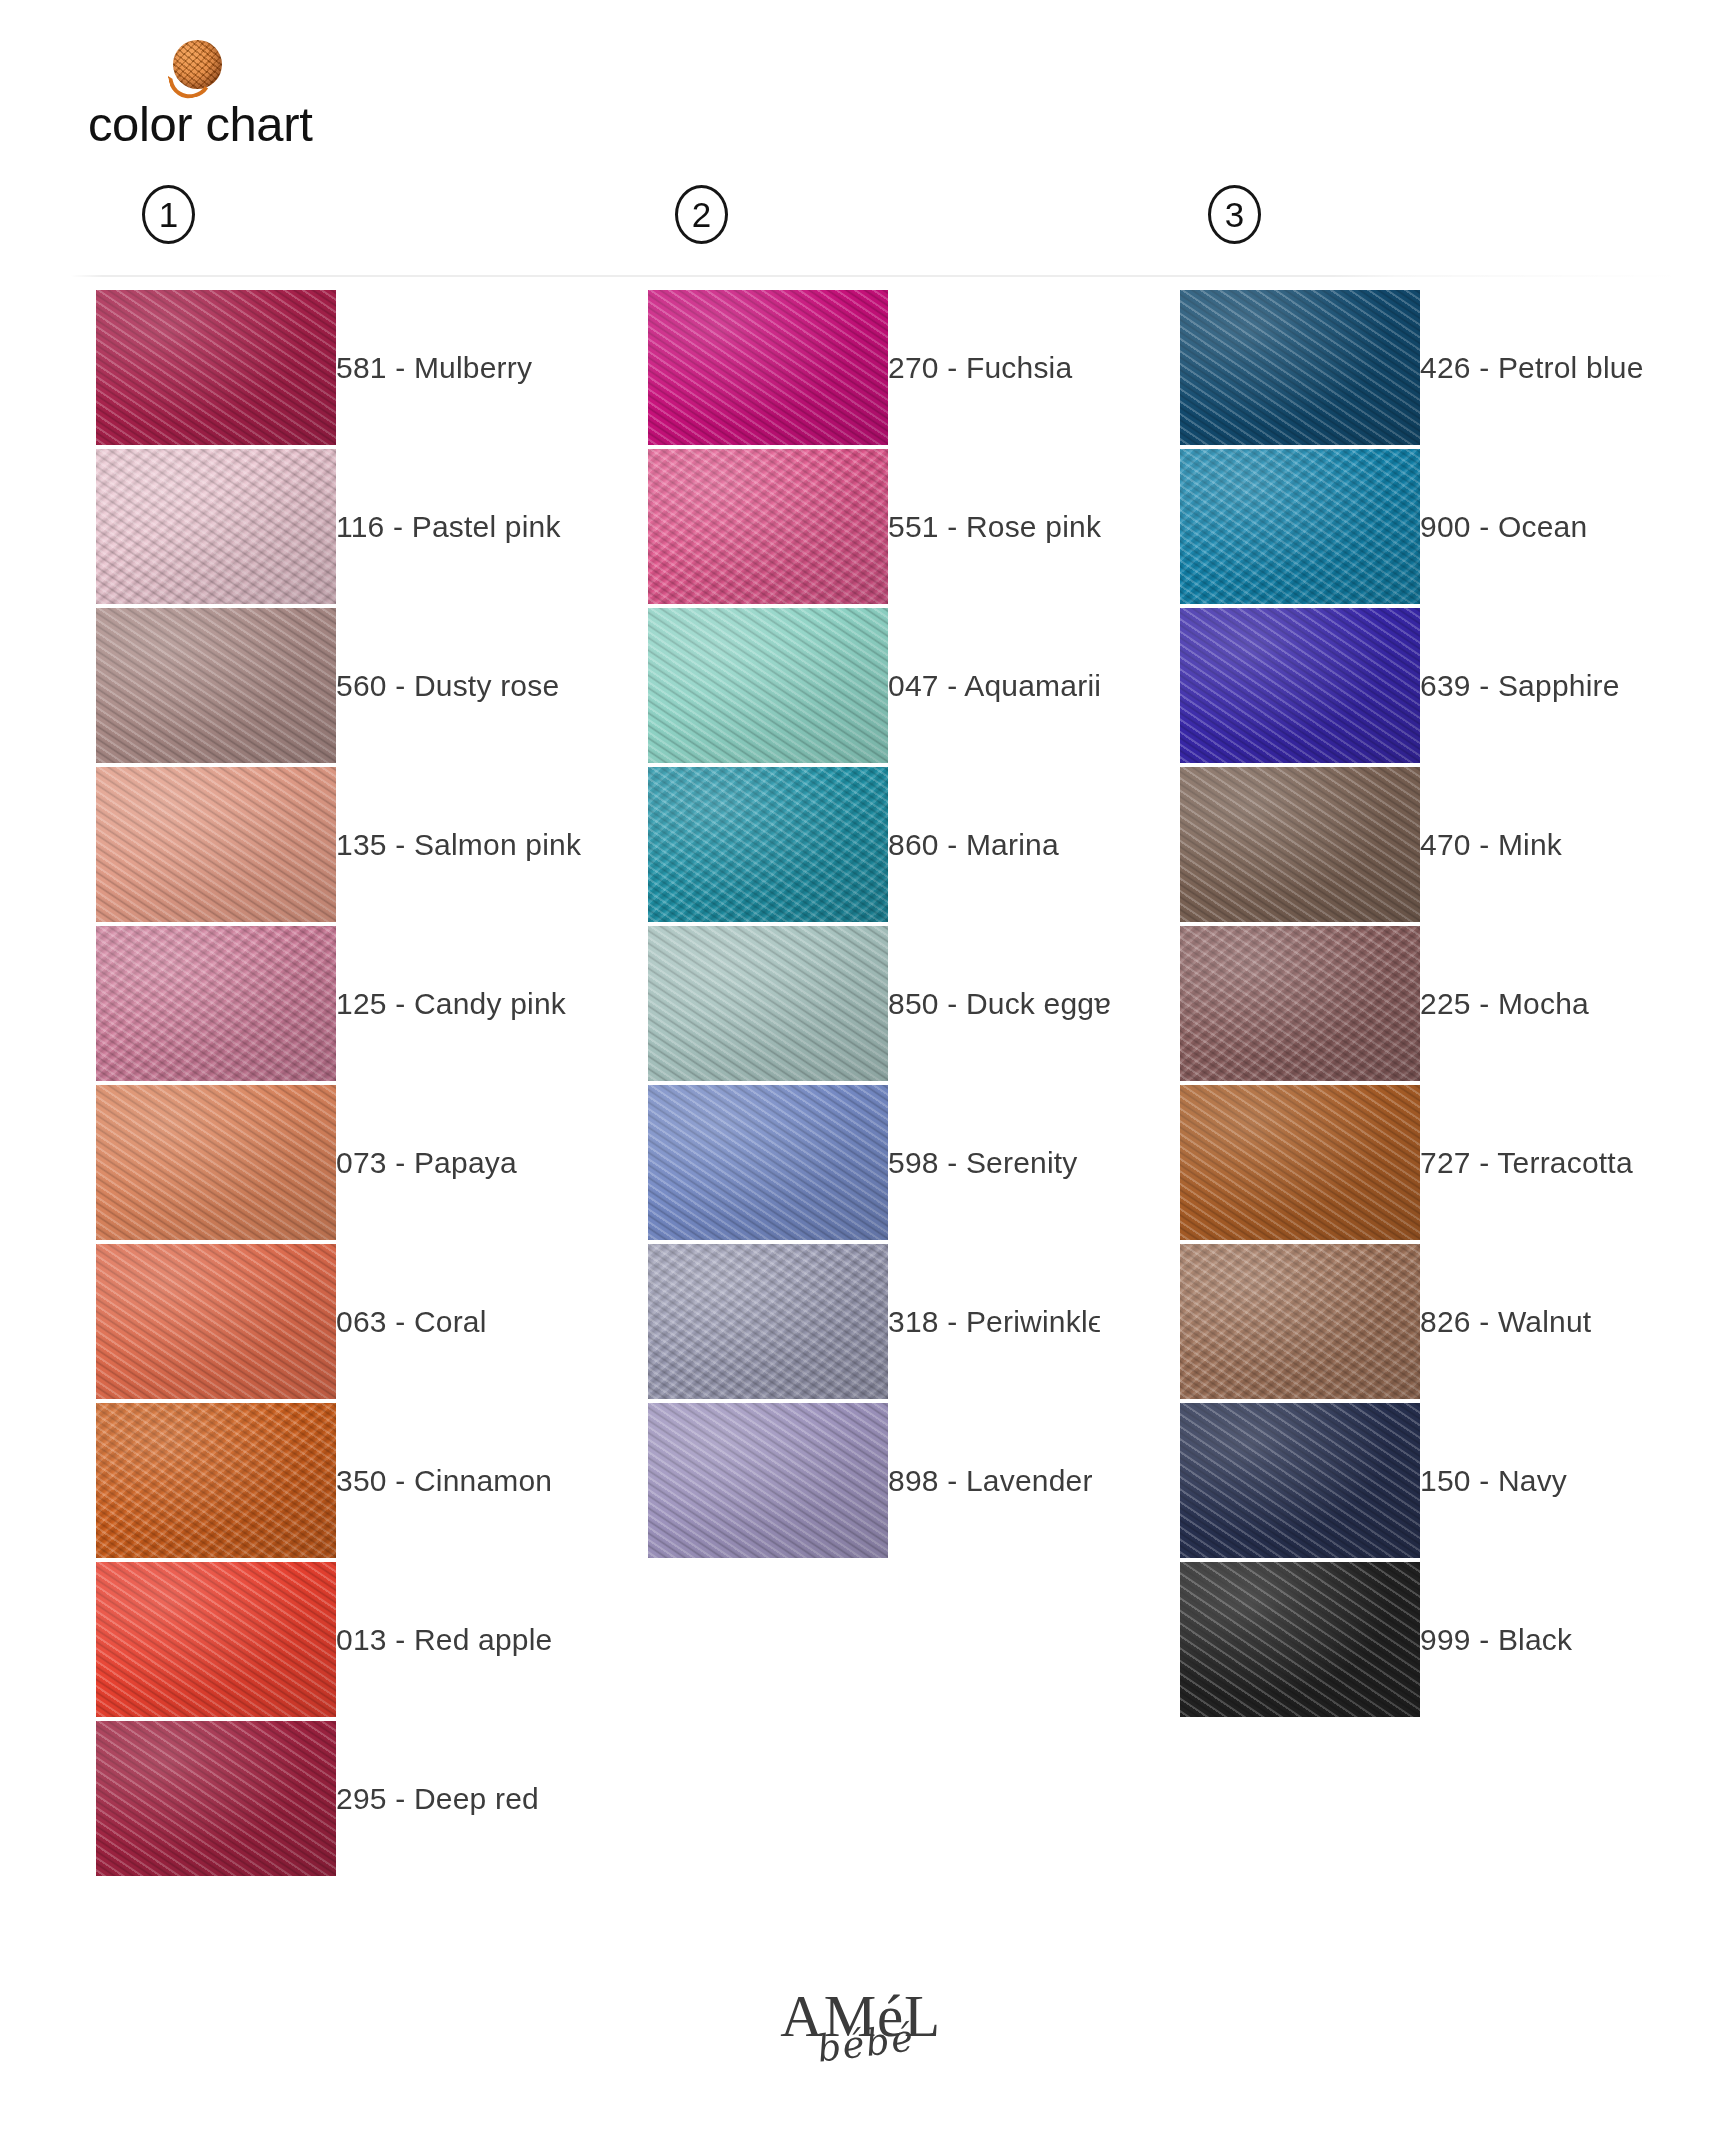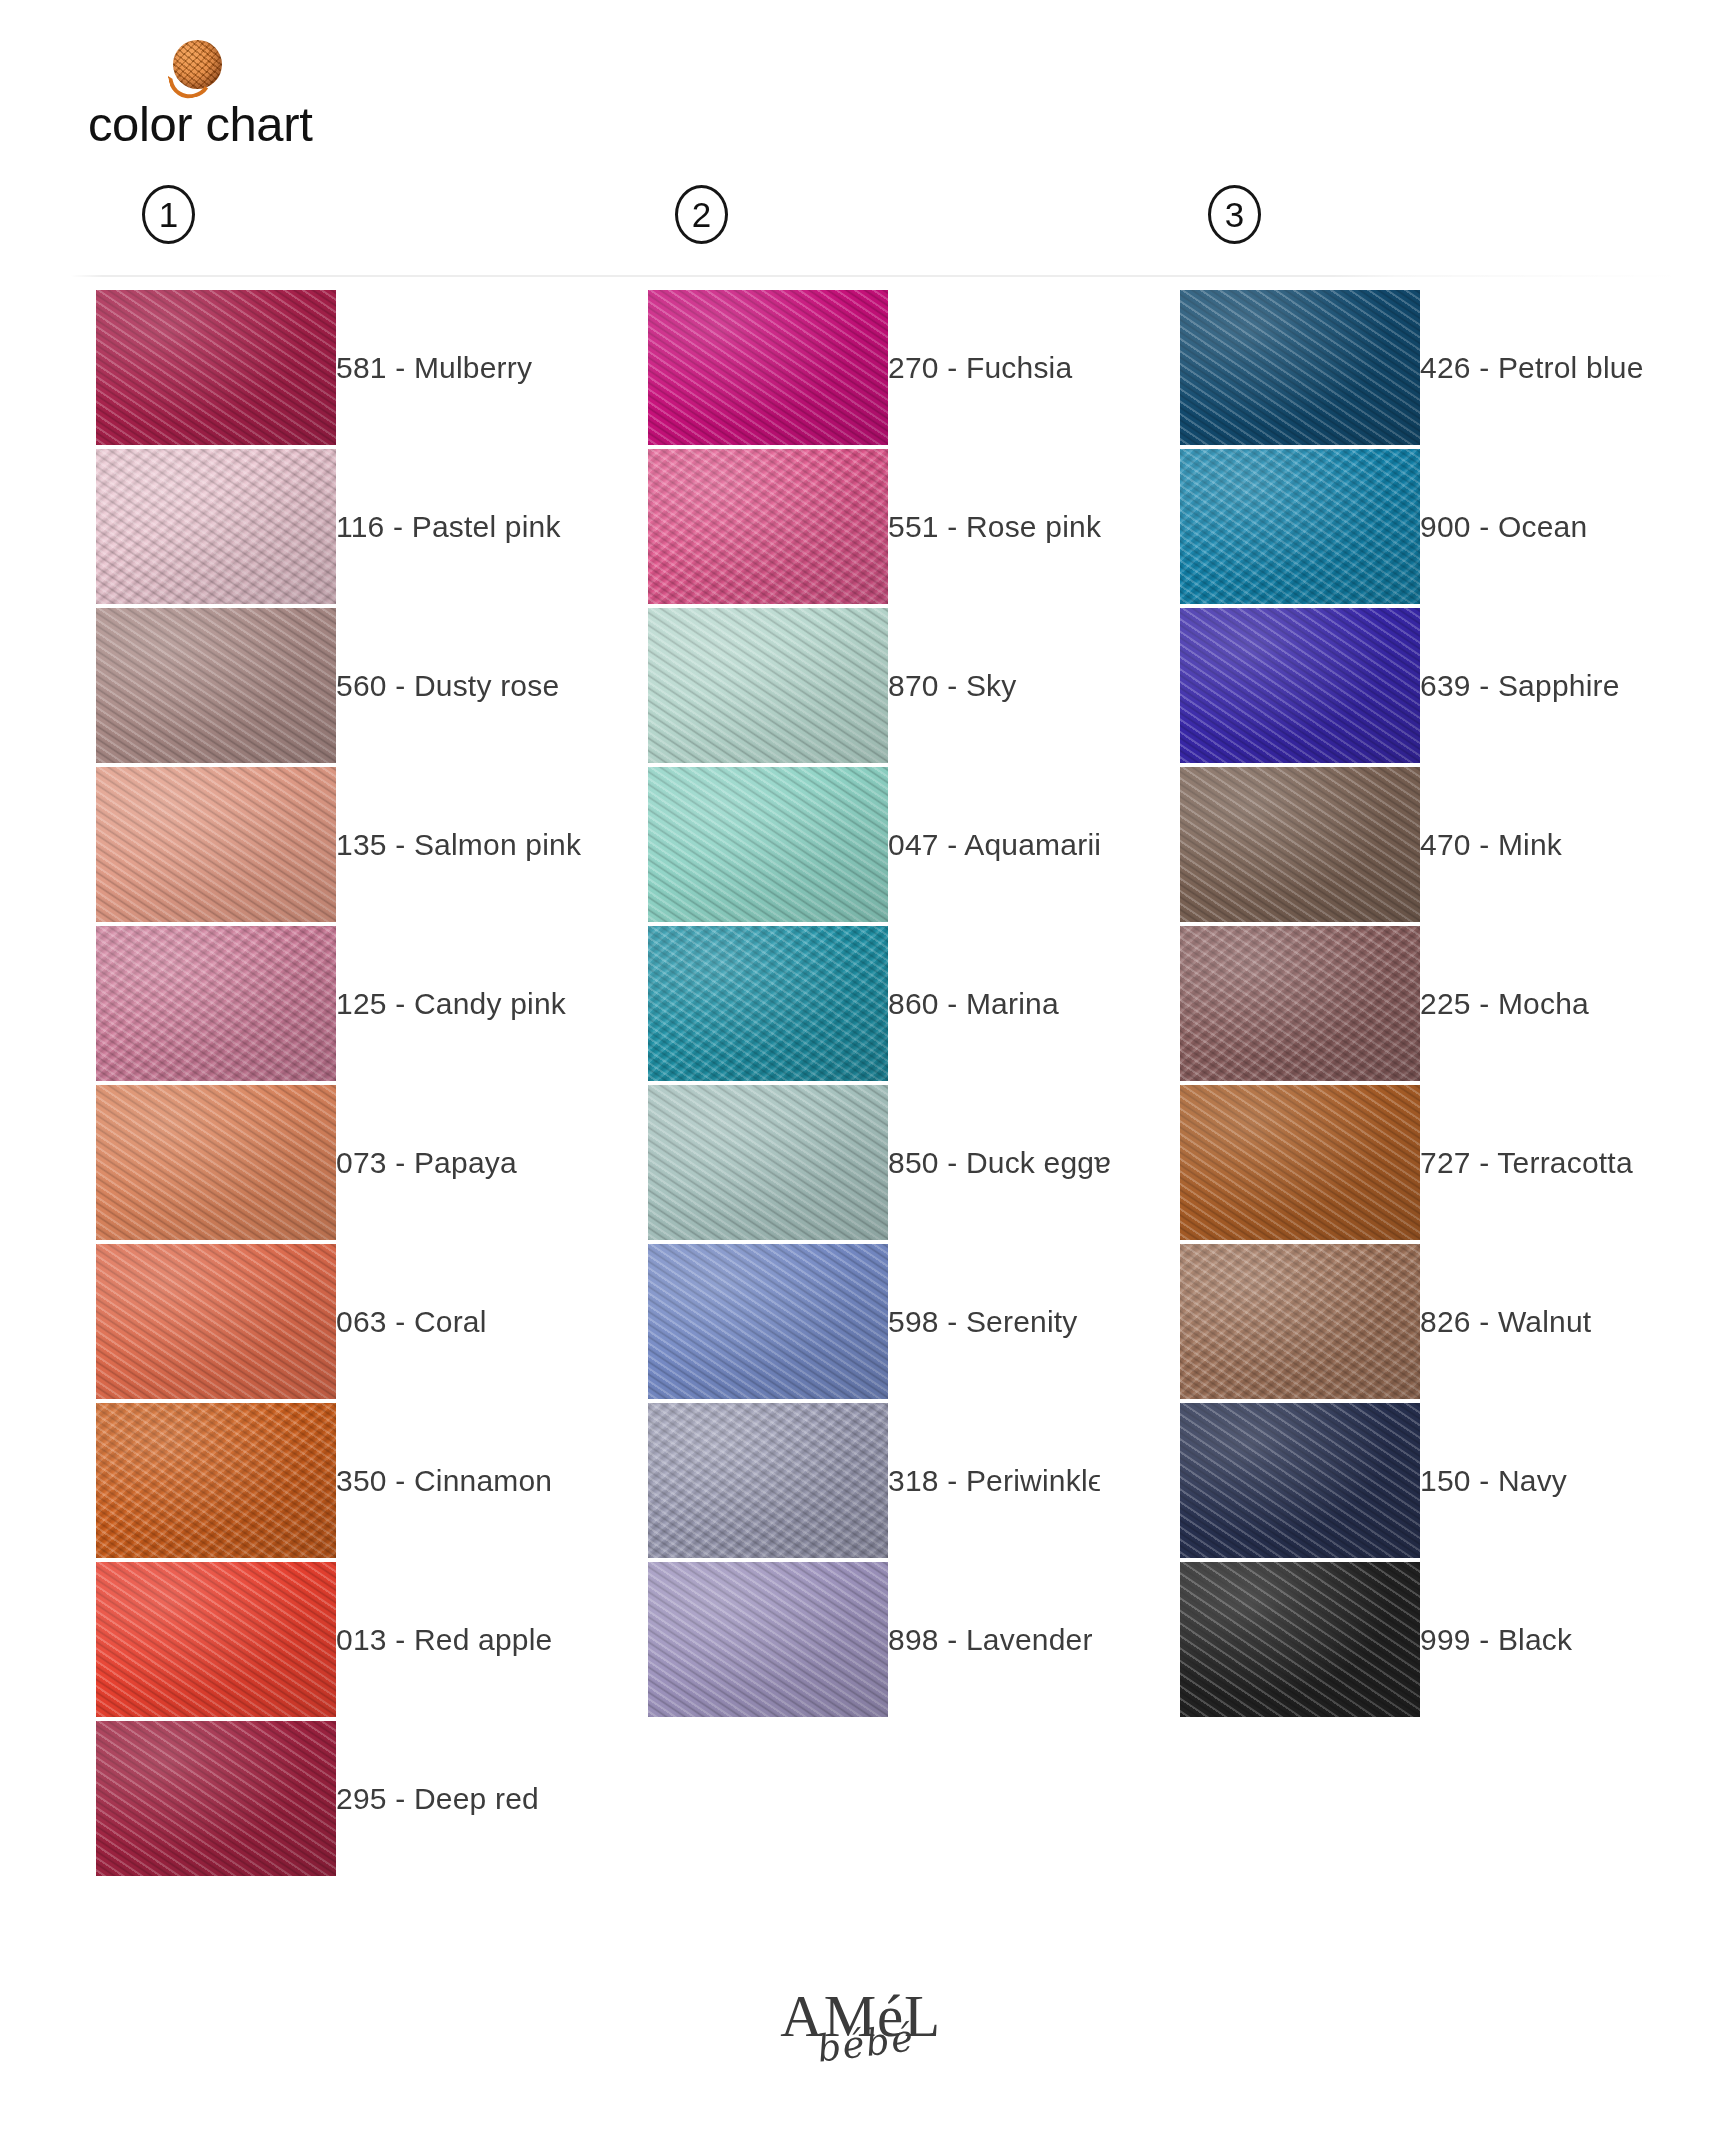--- a/index.html
+++ b/index.html
@@ -291,24 +291,20 @@
   <div class="column c2">
       <div class="swatch-row">
         <div class="swatch" style="background-color: rgb(199, 16, 122);"></div>
         <div class="swatch-label">270 - Fuchsia</div>
       </div>
       <div class="swatch-row">
         <div class="swatch cross" style="background-color: rgb(226, 88, 142);"></div>
         <div class="swatch-label">551 - Rose pink</div>
       </div>
       <div class="swatch-row">
-        <div class="swatch" style="background-color: rgb(183, 216, 206);"></div>
-        <div class="swatch-label">870 - Sky</div>
-      </div>
-      <div class="swatch-row">
         <div class="swatch" style="background-color: rgb(142, 211, 197);"></div>
         <div class="swatch-label">047 - Aquamarii</div>
       </div>
       <div class="swatch-row">
         <div class="swatch cross" style="background-color: rgb(31, 147, 168);"></div>
         <div class="swatch-label">860 - Marina</div>
       </div>
       <div class="swatch-row">
         <div class="swatch" style="background-color: rgb(166, 194, 190);"></div>
         <div class="swatch-label">850 - Duck eggɐ</div>

